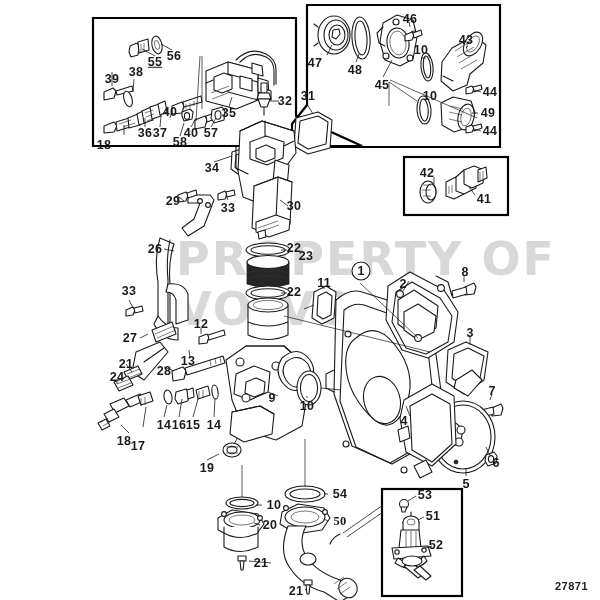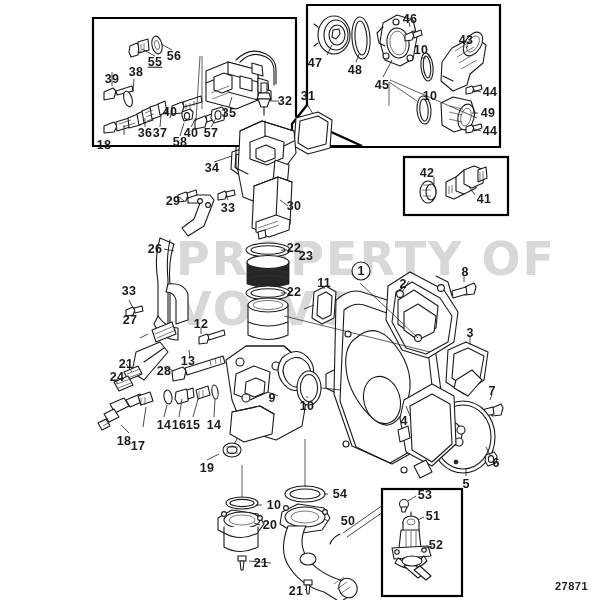--- a/index.html
+++ b/index.html
@@ -653,21 +653,21 @@
   <div class="lbl" style="left:207px;top:468px;">19</div>
   <div class="lbl" style="left:270px;top:525px;">20</div>
   <div class="lbl" style="left:261px;top:563px;">21</div>
   <div class="lbl" style="left:296px;top:591px;">21</div>
   <div class="lbl" style="left:294px;top:248px;">22</div>
   <div class="lbl" style="left:294px;top:292px;">22</div>
   <div class="lbl" style="left:294px;top:256px;margin-left:12px;">23</div>
   <div class="lbl" style="left:117px;top:377px;">24</div>
   <div class="lbl" style="left:126px;top:364px;">21</div>
   <div class="lbl" style="left:155px;top:249px;">26</div>
-  <div class="lbl" style="left:130px;top:320px;">27</div>
+  <div class="lbl" style="left:130px;top:338px;">27</div>
   <div class="lbl" style="left:164px;top:371px;">28</div>
   <div class="lbl" style="left:173px;top:201px;">29</div>
   <div class="lbl" style="left:294px;top:206px;">30</div>
   <div class="lbl" style="left:308px;top:96px;">31</div>
   <div class="lbl" style="left:285px;top:101px;">32</div>
   <div class="lbl" style="left:228px;top:208px;">33</div>
   <div class="lbl" style="left:129px;top:291px;">33</div>
   <div class="lbl" style="left:212px;top:168px;">34</div>
   <div class="lbl" style="left:229px;top:113px;">35</div>
   <div class="lbl" style="left:145px;top:133px;">36</div>
@@ -679,21 +679,21 @@
   <div class="lbl" style="left:484px;top:199px;">41</div>
   <div class="lbl" style="left:427px;top:173px;">42</div>
   <div class="lbl" style="left:466px;top:40px;">43</div>
   <div class="lbl" style="left:490px;top:92px;">44</div>
   <div class="lbl" style="left:490px;top:131px;">44</div>
   <div class="lbl" style="left:382px;top:85px;">45</div>
   <div class="lbl" style="left:410px;top:19px;">46</div>
   <div class="lbl" style="left:315px;top:63px;">47</div>
   <div class="lbl" style="left:355px;top:70px;">48</div>
   <div class="lbl" style="left:488px;top:113px;">49</div>
-  <div class="lbl" style="left:348px;top:521px;">50</div>
+  <div class="lbl" style="left:340px;top:521px;font-family:Liberation Serif, serif;">50</div>
   <div class="lbl" style="left:433px;top:516px;">51</div>
   <div class="lbl" style="left:436px;top:545px;">52</div>
   <div class="lbl" style="left:425px;top:495px;">53</div>
   <div class="lbl" style="left:340px;top:494px;">54</div>
   <div class="lbl" style="left:155px;top:62px;text-decoration:underline;">55</div>
   <div class="lbl" style="left:174px;top:56px;">56</div>
   <div class="lbl" style="left:211px;top:133px;">57</div>
   <div class="lbl" style="left:180px;top:142px;">58</div>
 
   <div id="code">27871</div>

